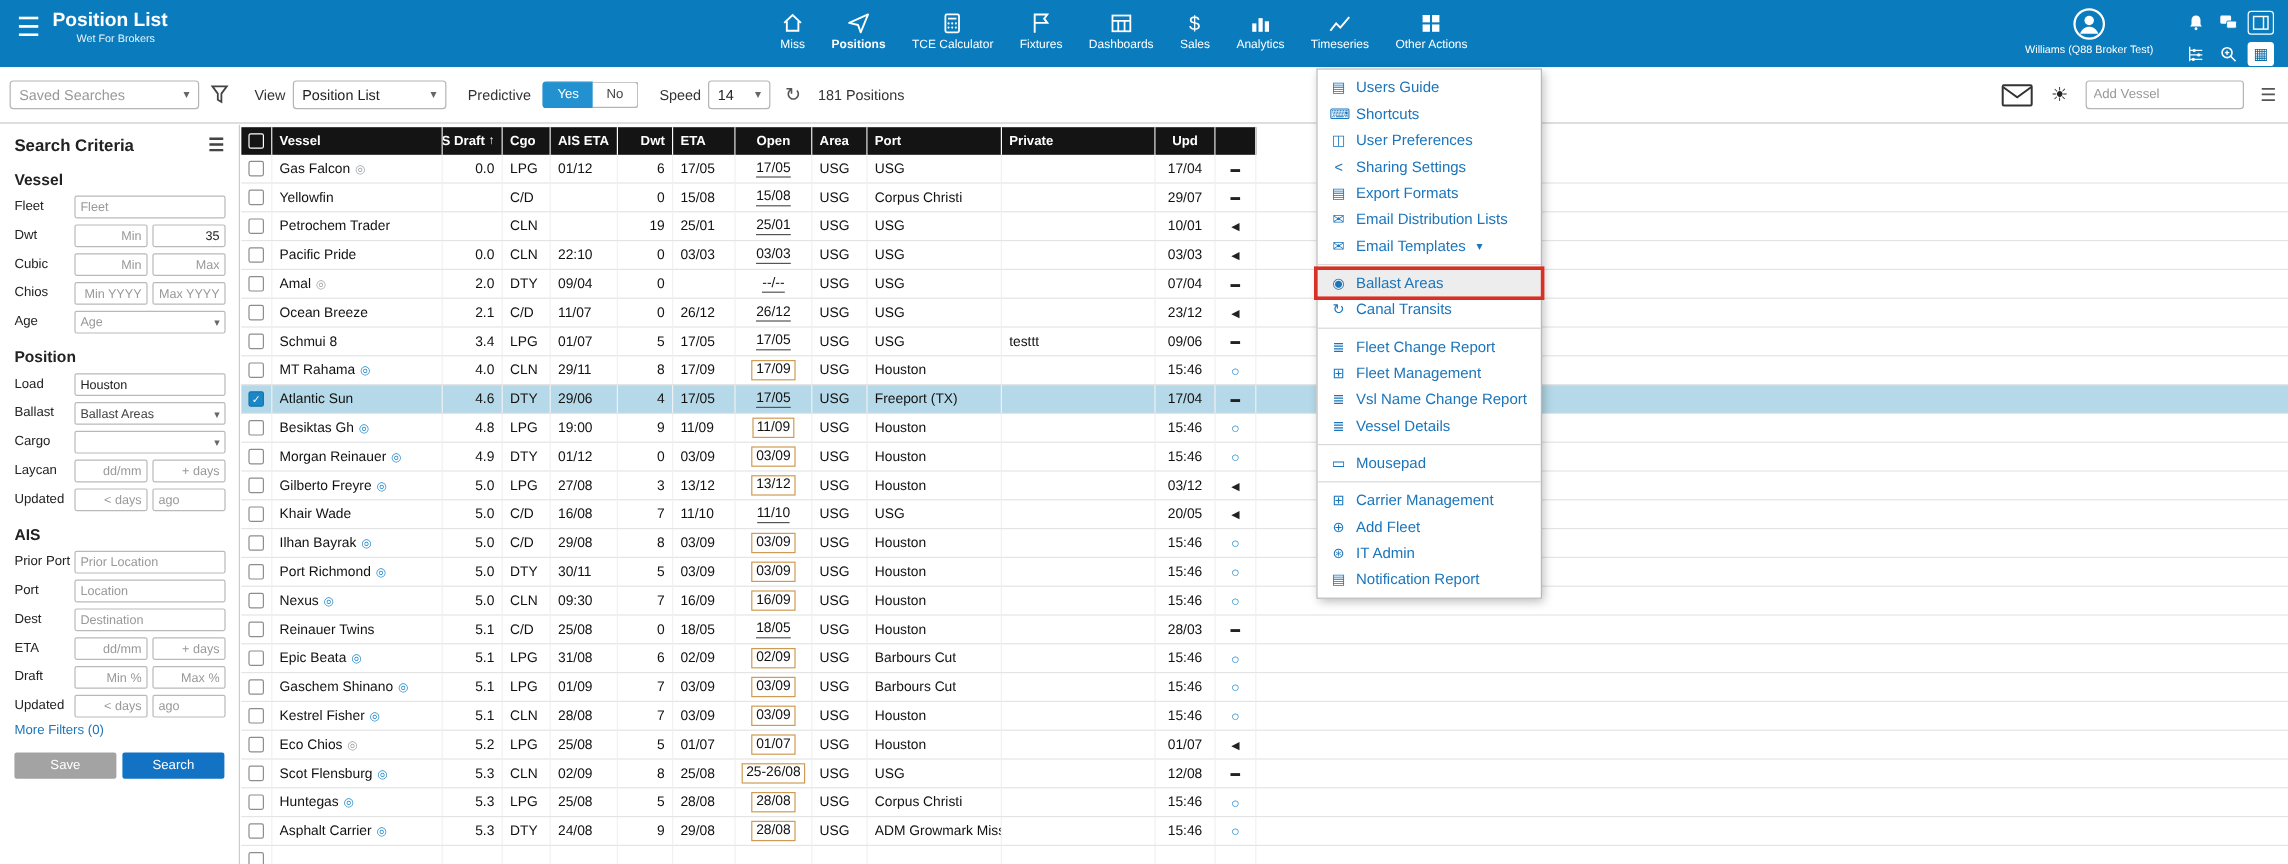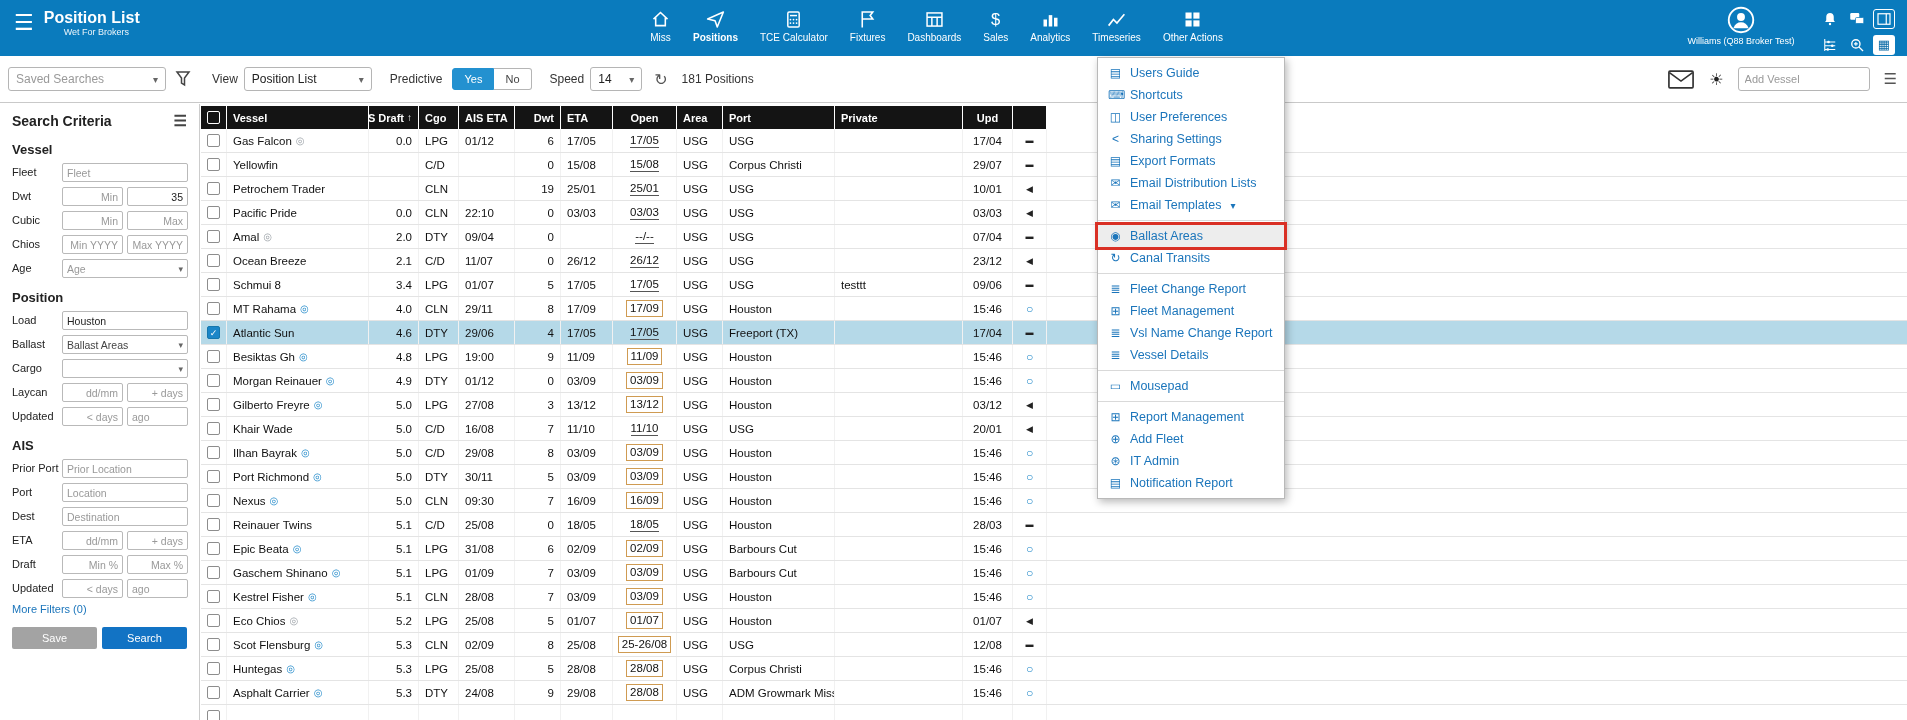--- a/index.html
+++ b/index.html
@@ -781,21 +781,21 @@
         <div class="td" style="width: 40px;">C/D</div>
         <div class="td" style="width: 56px;">16/08</div>
         <div class="td right" style="width: 46px;">7</div>
         <div class="td" style="width: 52px;">11/10</div>
         <div class="td center" style="width: 64px;">
           <span class="open-underline">11/10</span>
         </div>
         <div class="td" style="width: 46px;">USG</div>
         <div class="td" style="width: 112px;">USG</div>
         <div class="td" style="width: 128px;"></div>
-        <div class="td center" style="width: 50px;">20/01</div>
+        <div class="td center" style="width: 50px;">20/05</div>
         <div class="td center" style="width: 34px;">
           <span class="st-left">◀</span>
         </div>
         <div class="tr-filler"></div>
       </div>
       <div class="tr">
         <div class="td center" style="width: 26px;">
           <div class="cb"></div>
         </div>
         <div class="td" style="width: 142px;">
@@ -1148,21 +1148,21 @@
       <span class="menu-label">Vessel Details</span>
     </div>
     <div class="menu-divider"></div>
     <div class="menu-item">
       <span class="menu-icon">▭</span>
       <span class="menu-label">Mousepad</span>
     </div>
     <div class="menu-divider"></div>
     <div class="menu-item">
       <span class="menu-icon">⊞</span>
-      <span class="menu-label">Report Management</span>
+      <span class="menu-label">Carrier Management</span>
     </div>
     <div class="menu-item">
       <span class="menu-icon">⊕</span>
       <span class="menu-label">Add Fleet</span>
     </div>
     <div class="menu-item">
       <span class="menu-icon">⊛</span>
       <span class="menu-label">IT Admin</span>
     </div>
     <div class="menu-item">

